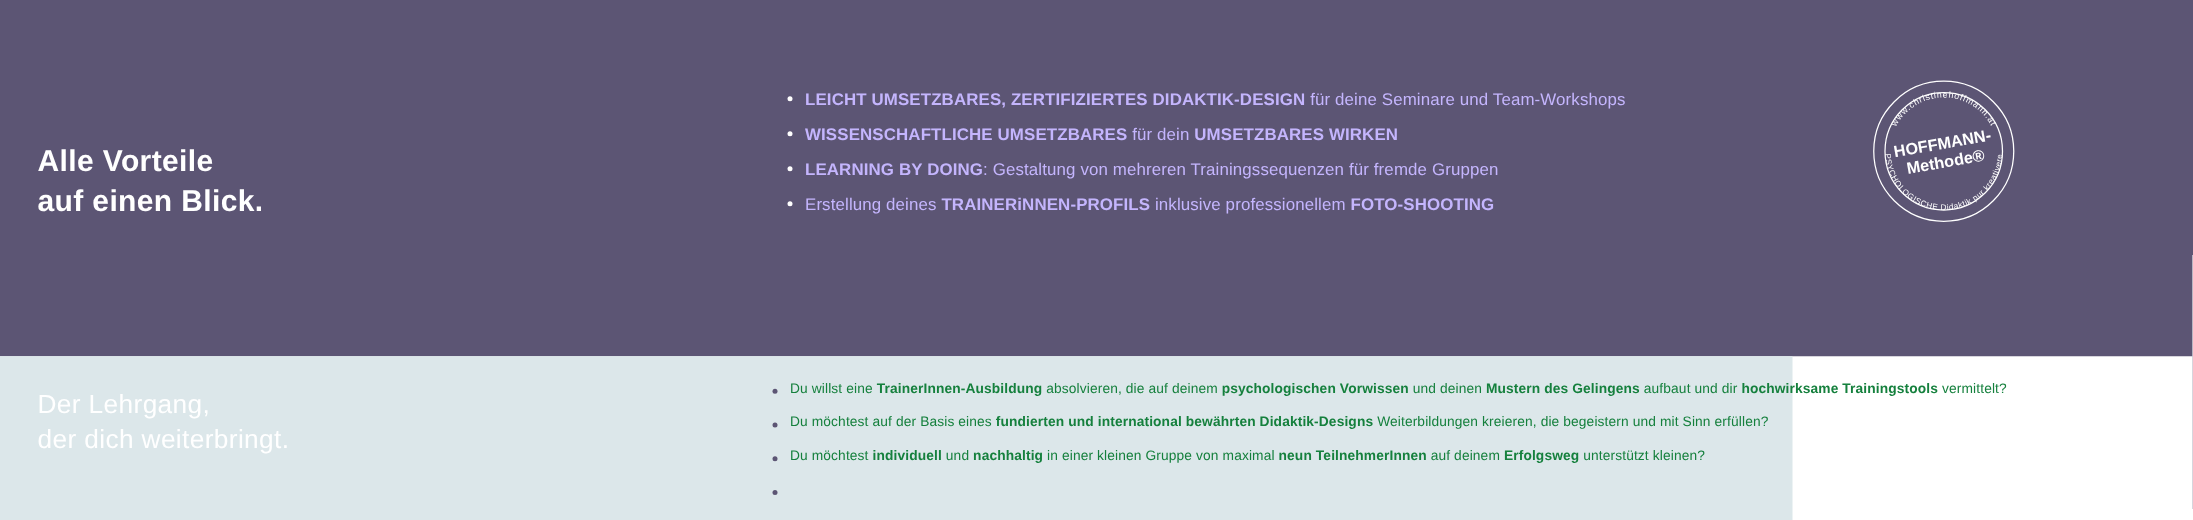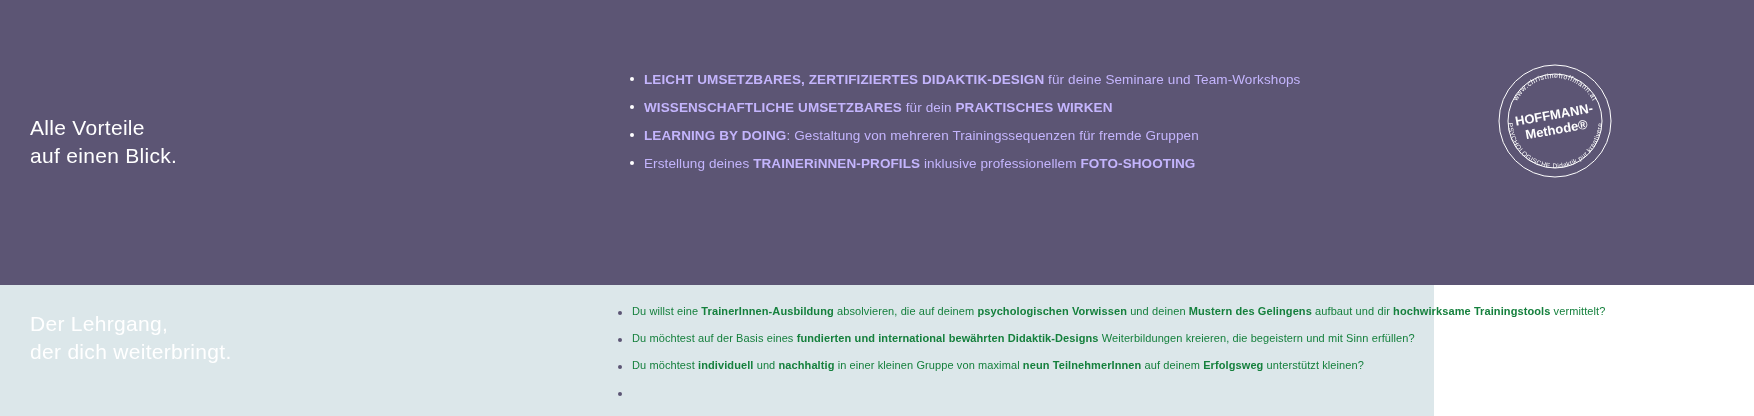--- a/index.html
+++ b/index.html
@@ -18,23 +18,23 @@
     left: 0; top: 0;
     width: 1754px;
     height: 285px;
     background: #5c5574;
     color: #ffffff;
   }
   .section-dark .heading {
     position: absolute;
     left: 30px;
     top: 114px;
-    font-size: 21px;
+    font-size: 24px;
     line-height: 1.35;
-    font-weight: 400;
+    font-weight: 700;
     letter-spacing: 0.3px;
     color: #ffffff;
     white-space: pre-line;
   }
   .section-dark .bullets {
     position: absolute;
     left: 630px;
     top: 70px;
     width: 860px;
   }
@@ -117,21 +117,21 @@
 <body>
 
 <div class="page">
 
   <section class="section-dark">
     <h2 class="heading">Alle Vorteile
 auf einen Blick.</h2>
 
     <ul class="bullets">
         <li><span class="b">LEICHT UMSETZBARES, ZERTIFIZIERTES DIDAKTIK-DESIGN</span><span> für deine Seminare und Team-Workshops</span></li>
-        <li><span class="b">WISSENSCHAFTLICHE UMSETZBARES</span><span> für dein </span><span class="b">PRAKTISCHES WIRKEN</span></li>
+        <li><span class="b">WISSENSCHAFTLICHE UMSETZBARES</span><span> für dein </span><span class="b">UMSETZBARES WIRKEN</span></li>
         <li><span class="b">LEARNING BY DOING</span><span>: Gestaltung von mehreren Trainingssequenzen für fremde Gruppen</span></li>
         <li><span>Erstellung deines </span><span class="b">TRAINERiNNEN-PROFILS</span><span> inklusive professionellem </span><span class="b">FOTO-SHOOTING</span></li>
       </ul>
 
     <div class="stamp">
       <svg viewBox="0 0 118 118" aria-hidden="true">
         <defs>
           <path id="arcTop" d="M 16,59 A 43,43 0 0 1 102,59"></path>
           <path id="arcBottom" d="M 12,59 A 47,47 0 0 0 106,59"></path>
         </defs>

